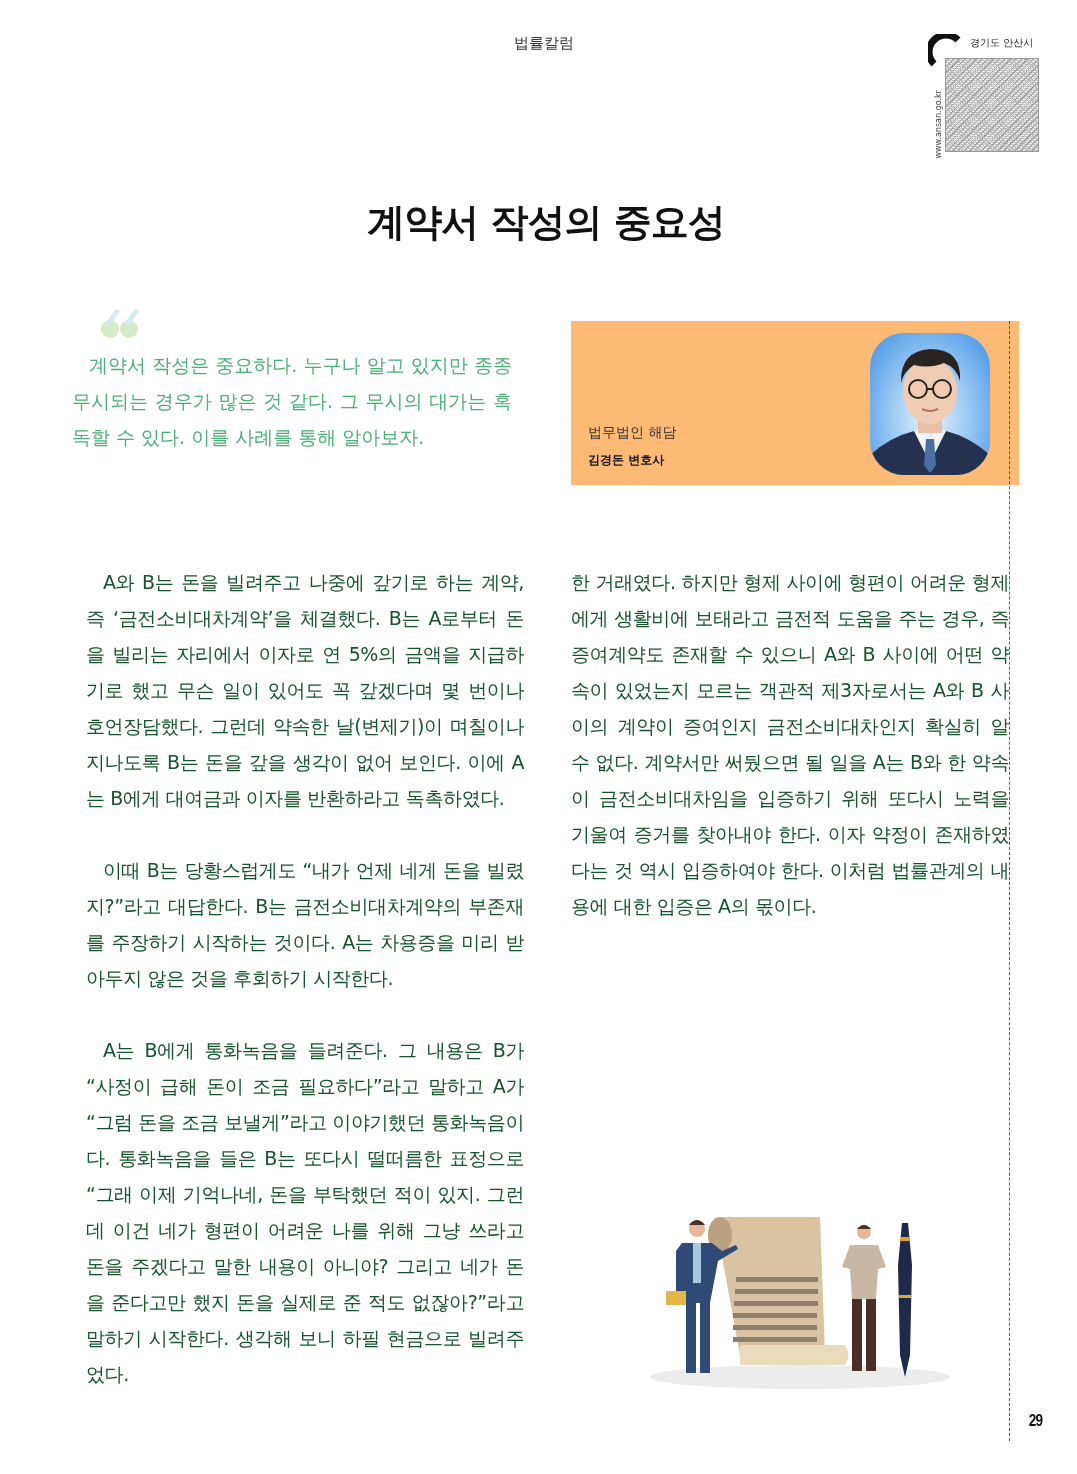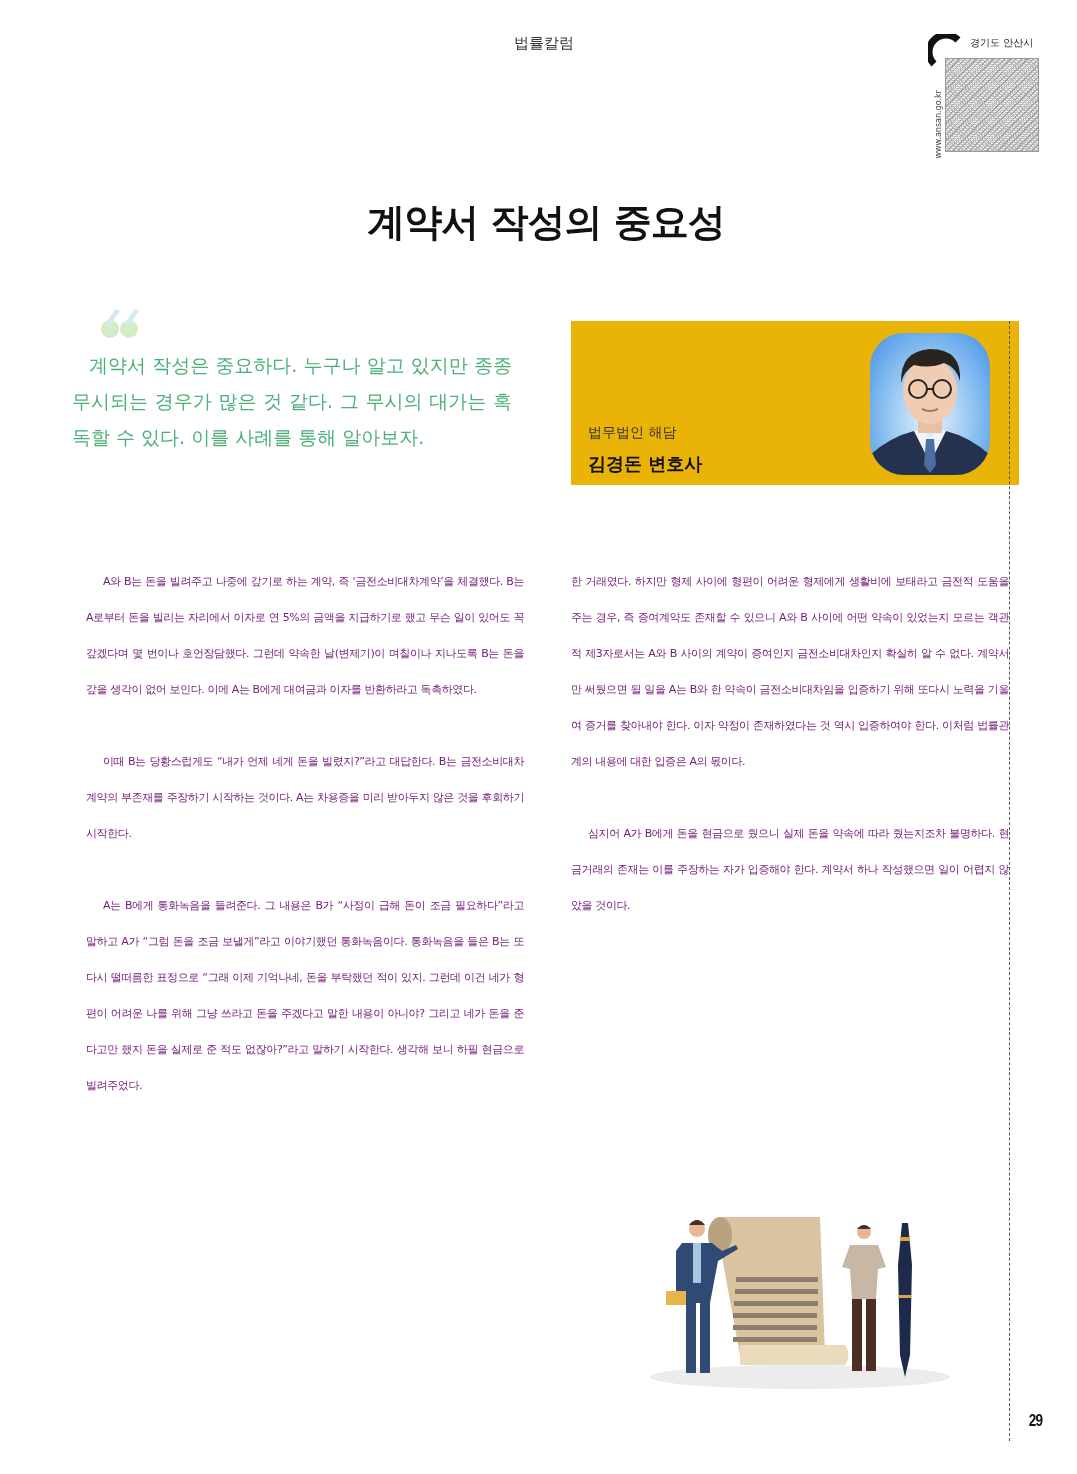--- a/index.html
+++ b/index.html
@@ -11,27 +11,27 @@
   .qr-url { position:absolute; left:-40px; top:72px; font-size:8px; color:#444; transform:rotate(-90deg); white-space:nowrap; width:100px; }
   .qr-code { position:absolute; left:17px; top:26px; width:92px; height:92px; border:1px solid #999;
     background:
       repeating-linear-gradient(45deg, #bbb 0 1px, transparent 1px 3px),
       repeating-linear-gradient(-45deg, #999 0 1px, transparent 1px 4px),
       repeating-linear-gradient(0deg, #ccc 0 1px, #eee 1px 2px);
   }
   .title { position:absolute; top:172px; left:0; width:1092px; text-align:center; font-size:38px; font-weight:bold; color:#111; letter-spacing:-1px; }
   .quote-mark { position:absolute; left:100px; top:305px; width:40px; height:36px; }
   .lead { position:absolute; left:72px; top:347px; width:440px; font-size:19px; line-height:36px; color:#4caf78; text-align:justify; }
-  .author-box { position:absolute; left:571px; top:321px; width:448px; height:164px; background:#eab308; }
+  .author-box { position:absolute; left:571px; top:321px; width:448px; height:164px; background:#fdba74; }
   .author-org { position:absolute; left:17px; top:103px; font-size:14px; color:#333; }
-  .author-name { position:absolute; left:17px; top:131px; font-size:18px; font-weight:bold; color:#111; }
+  .author-name { position:absolute; left:17px; top:131px; font-size:12px; font-weight:bold; color:#111; }
   .author-photo { position:absolute; left:299px; top:12px; width:120px; height:142px; border-radius:34px; overflow:hidden;
     background: radial-gradient(ellipse at 50% 60%, #e8f4ff 0%, #9ccaf3 45%, #3f8fe6 100%); }
   .dashline { position:absolute; left:1009px; top:321px; height:1120px; border-left:1px dashed #555; }
-  .col { position:absolute; width:438px; font-size:11px; line-height:36px; color:#701a75; letter-spacing:-0.4px; }
+  .col { position:absolute; width:438px; font-size:19px; line-height:36px; color:#14532d; letter-spacing:-0.4px; }
   .col p { margin:0; text-align:justify; text-align-last:left; }
   .col p.indent { text-indent:17px; }
   .col p.gap { margin-top:36px; }
   .col-left { left:86px; top:564px; }
   .col-right { left:571px; top:564px; }
   .illus { position:absolute; left:640px; top:1205px; width:320px; height:185px; }
   .page-num { position:absolute; left:1027px; top:1411px; font-size:17px; font-weight:bold; color:#111; font-family:"Liberation Sans", sans-serif; letter-spacing:-1px; transform:scaleX(0.8); }
 </style>
 </head>
 <body>
@@ -83,21 +83,20 @@
 <div class="dashline"></div>
 
 <div class="col col-left">
   <p class="indent">A와 B는 돈을 빌려주고 나중에 갚기로 하는 계약, 즉 ‘금전소비대차계약’을 체결했다. B는 A로부터 돈을 빌리는 자리에서 이자로 연 5%의 금액을 지급하기로 했고 무슨 일이 있어도 꼭 갚겠다며 몇 번이나 호언장담했다. 그런데 약속한 날(변제기)이 며칠이나 지나도록 B는 돈을 갚을 생각이 없어 보인다. 이에 A는 B에게 대여금과 이자를 반환하라고 독촉하였다.</p>
   <p class="indent gap">이때 B는 당황스럽게도 “내가 언제 네게 돈을 빌렸지?”라고 대답한다. B는 금전소비대차계약의 부존재를 주장하기 시작하는 것이다. A는 차용증을 미리 받아두지 않은 것을 후회하기 시작한다.</p>
   <p class="indent gap">A는 B에게 통화녹음을 들려준다. 그 내용은 B가 “사정이 급해 돈이 조금 필요하다”라고 말하고 A가 “그럼 돈을 조금 보낼게”라고 이야기했던 통화녹음이다. 통화녹음을 들은 B는 또다시 떨떠름한 표정으로 “그래 이제 기억나네, 돈을 부탁했던 적이 있지. 그런데 이건 네가 형편이 어려운 나를 위해 그냥 쓰라고 돈을 주겠다고 말한 내용이 아니야? 그리고 네가 돈을 준다고만 했지 돈을 실제로 준 적도 없잖아?”라고 말하기 시작한다. 생각해 보니 하필 현금으로 빌려주었다.</p>
 </div>
 
 <div class="col col-right">
   <p>한 거래였다. 하지만 형제 사이에 형편이 어려운 형제에게 생활비에 보태라고 금전적 도움을 주는 경우, 즉 증여계약도 존재할 수 있으니 A와 B 사이에 어떤 약속이 있었는지 모르는 객관적 제3자로서는 A와 B 사이의 계약이 증여인지 금전소비대차인지 확실히 알 수 없다. 계약서만 써뒀으면 될 일을 A는 B와 한 약속이 금전소비대차임을 입증하기 위해 또다시 노력을 기울여 증거를 찾아내야 한다. 이자 약정이 존재하였다는 것 역시 입증하여야 한다. 이처럼 법률관계의 내용에 대한 입증은 A의 몫이다.</p>
-  <p class="indent gap">심지어 A가 B에게 돈을 현금으로 줬으니 실제 돈을 약속에 따라 줬는지조차 불명하다. 현금거래의 존재는 이를 주장하는 자가 입증해야 한다. 계약서 하나 작성했으면 일이 어렵지 않았을 것이다.</p>
 </div>
 
 <svg class="illus" viewBox="0 0 320 185">
   <ellipse cx="160" cy="172" rx="150" ry="12" fill="#ececec"></ellipse>
   <path d="M78 30 Q70 10 92 12 L180 12 L185 150 L100 150 Z" fill="#d9c3a0"></path>
   <ellipse cx="80" cy="30" rx="12" ry="18" fill="#b9a27f"></ellipse>
   <path d="M100 140 L205 140 Q212 150 205 160 L100 160 Z" fill="#eadbbd"></path>
   <g fill="#8d7f6c">
     <rect x="96" y="72" width="82" height="5"></rect>
     <rect x="95" y="84" width="83" height="5"></rect>

